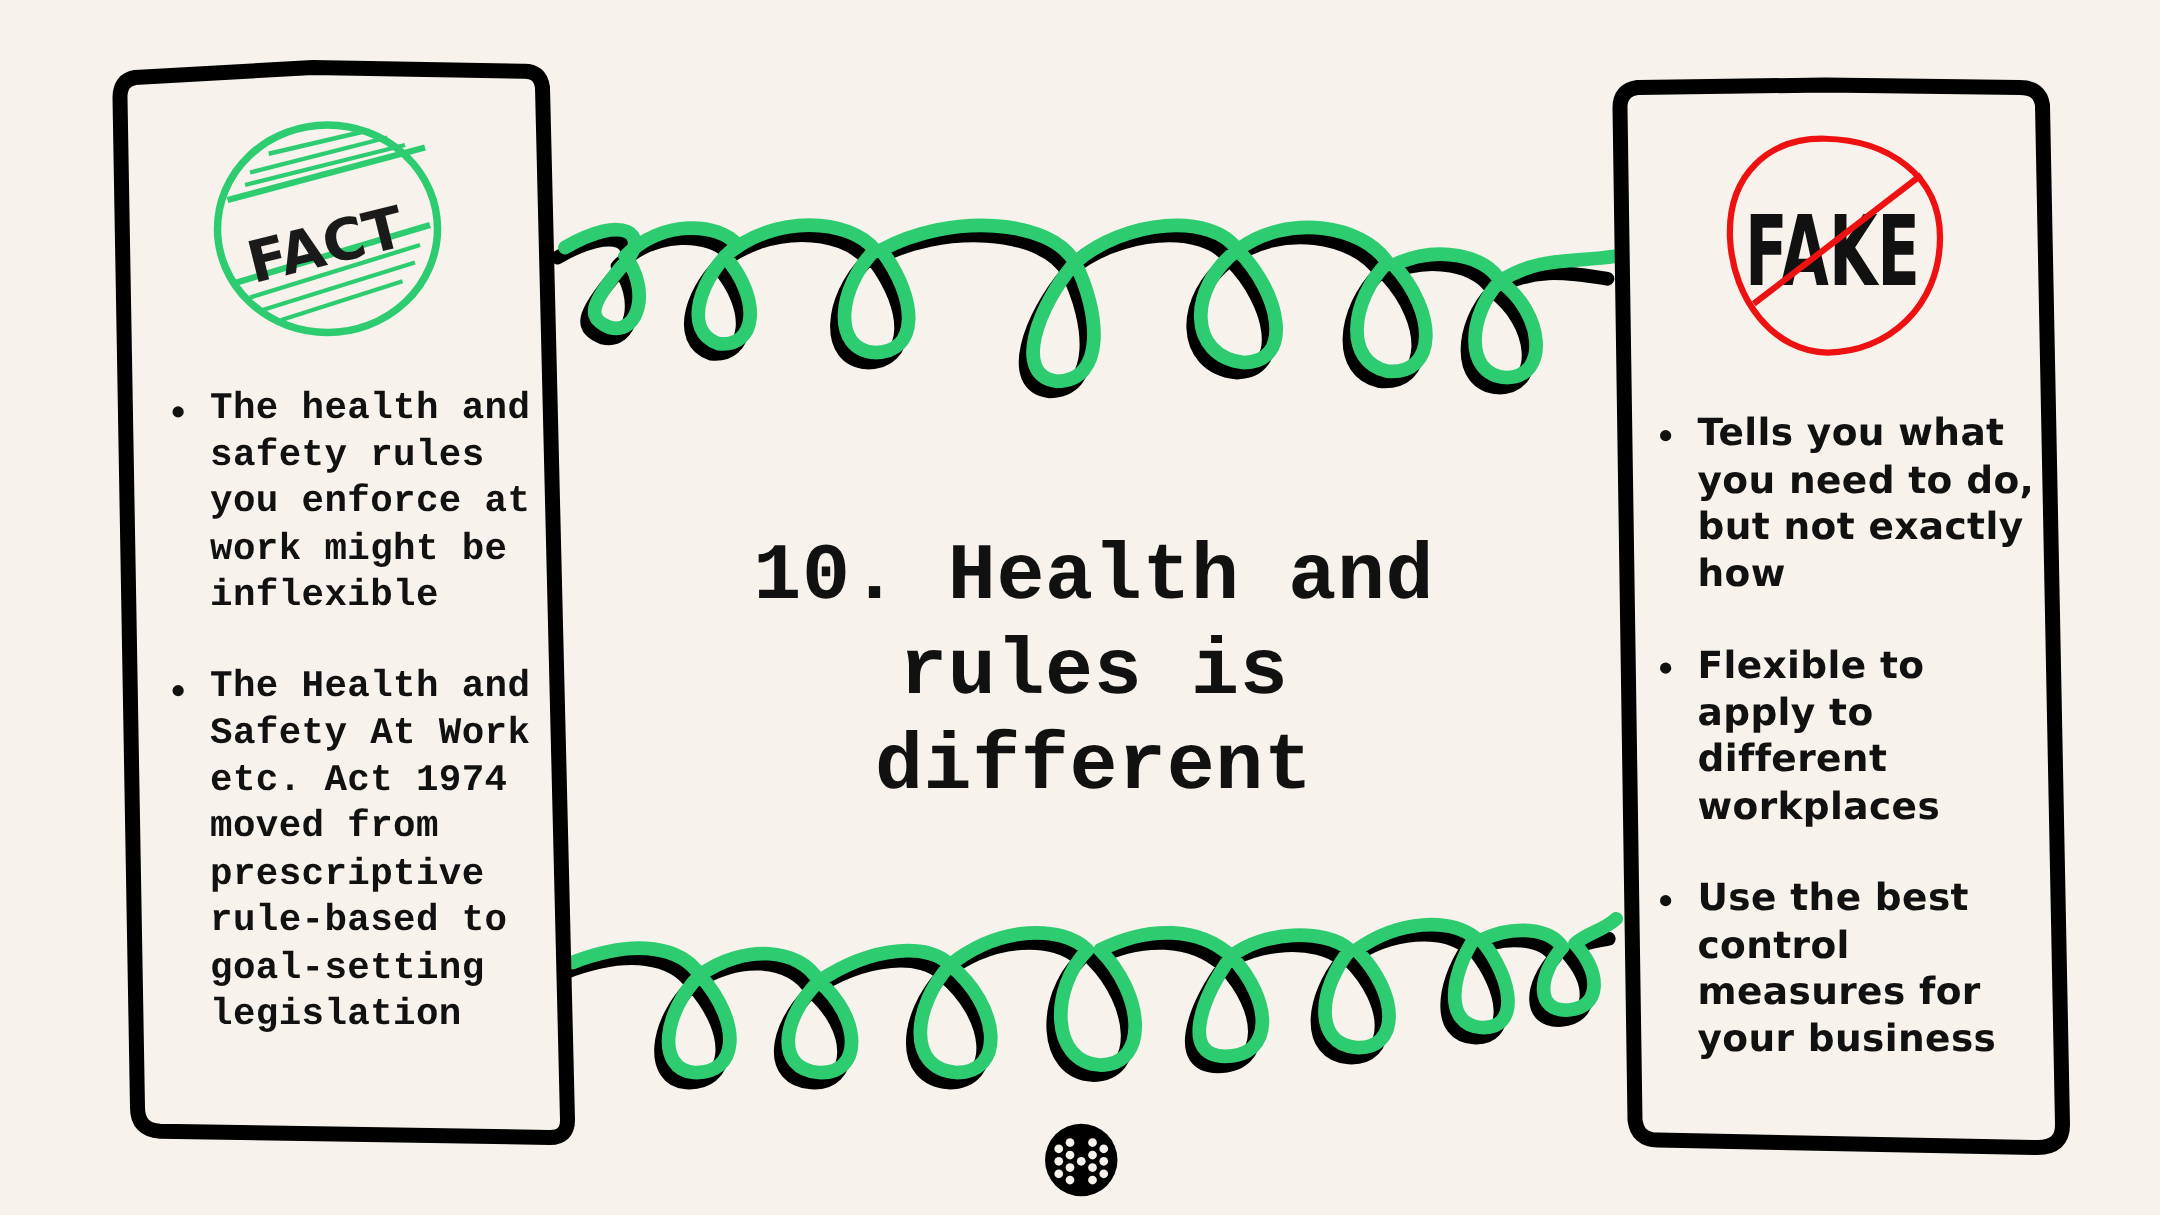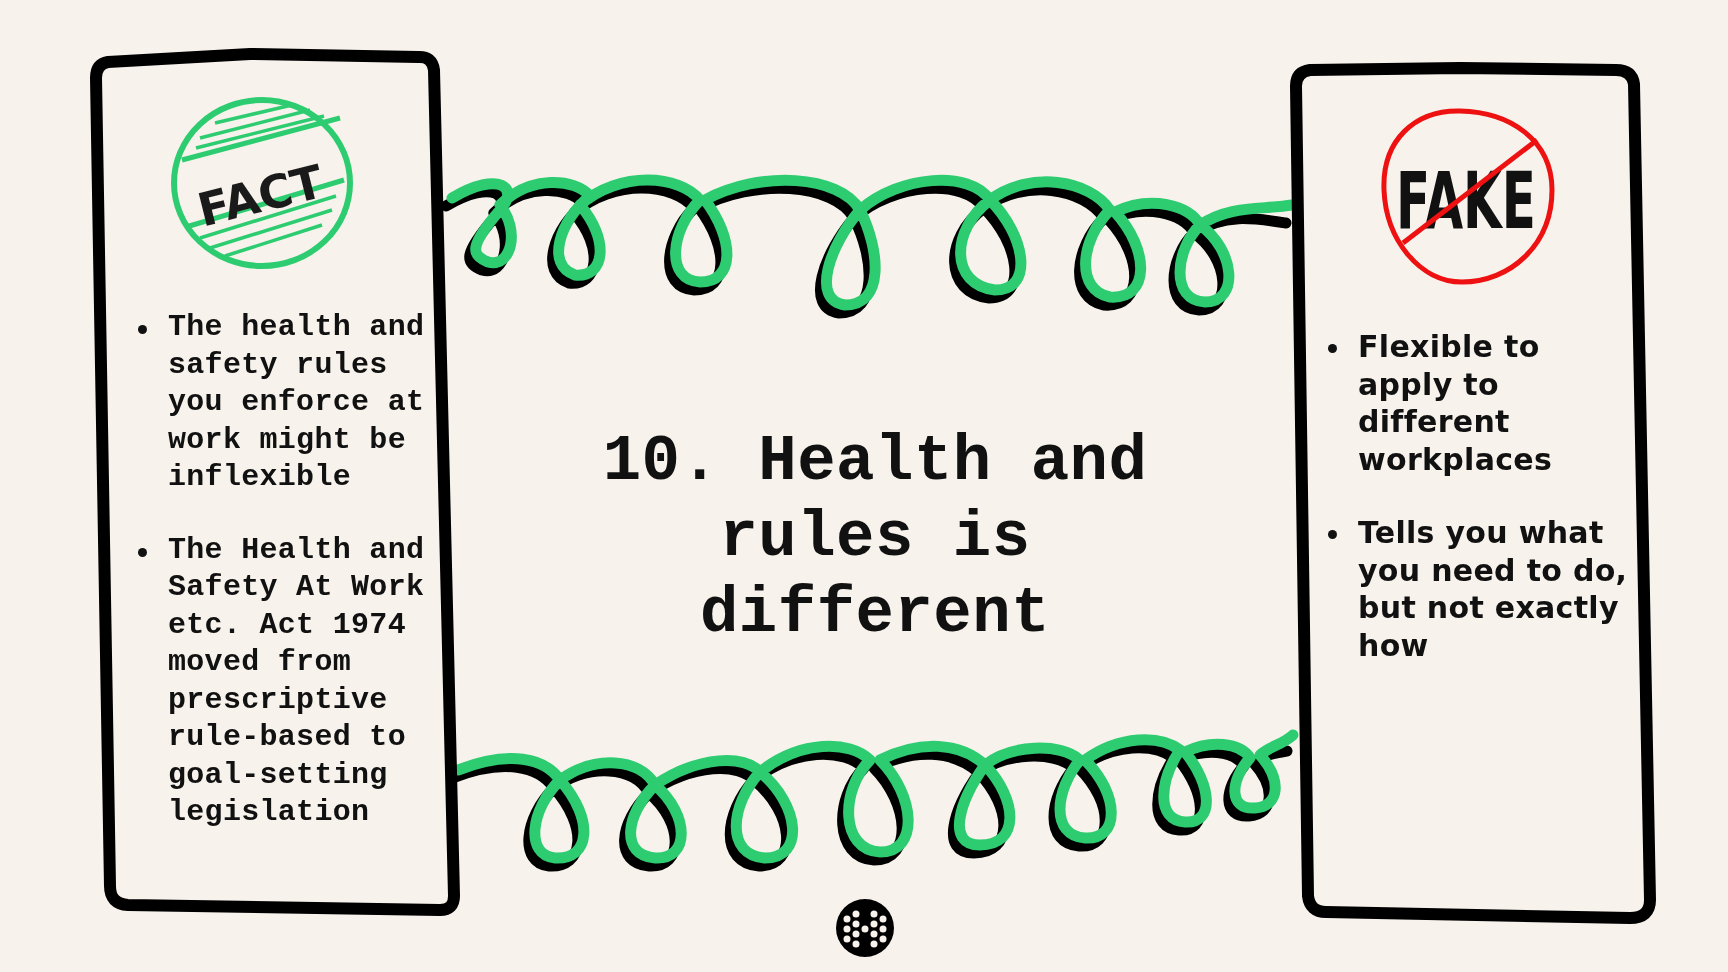--- a/index.html
+++ b/index.html
@@ -97,15 +97,16 @@
   <li><span class="dot"></span><span>The Health and Safety At Work etc. Act 1974 moved from prescriptive rule-based to goal-setting legislation</span></li>
 </ul>
 
 <div class="title">
   <div>10. Health and</div>
   <div>rules is</div>
   <div>different</div>
 </div>
 
 <ul class="bullets right-list">
+  <li><span class="dot"></span><span>Tells you what you need to do, but not exactly how</span></li>
   <li><span class="dot"></span><span>Flexible to apply to different workplaces</span></li>
-  <li><span class="dot"></span><span>Tells you what you need to do, but not exactly how</span></li>
+  <li><span class="dot"></span><span>Use the best control measures for your business</span></li>
 </ul>
 
 </body></html>

